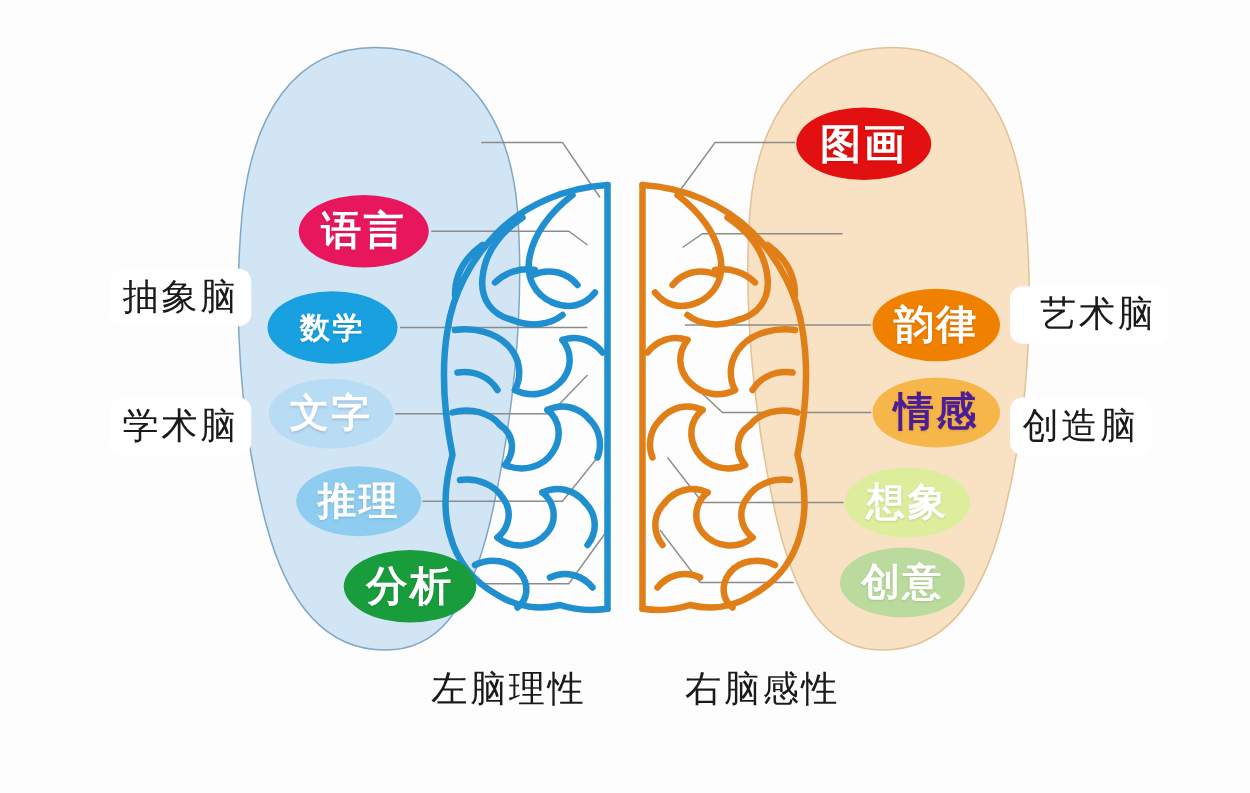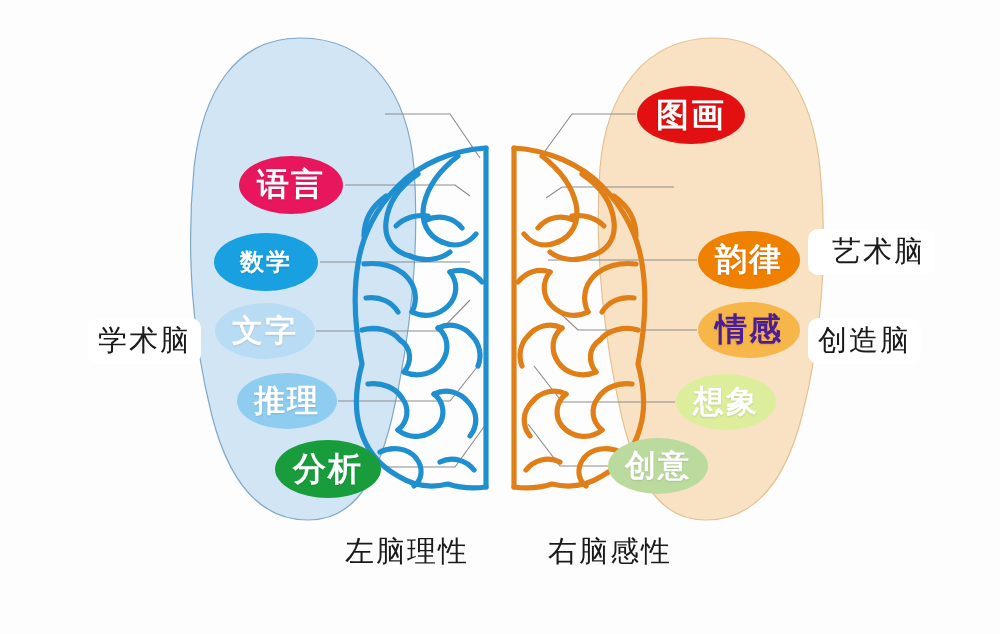--- a/index.html
+++ b/index.html
@@ -207,24 +207,27 @@
   </div>
   <div class="pill" style="left: 698px; top: 231px; width: 102px; height: 58px; background: rgb(240, 128, 0); color: rgb(255, 255, 255); font-size: 32px;">
     <span>韵律</span>
   </div>
   <div class="pill" style="left: 698px; top: 302px; width: 102px; height: 56px; background: rgb(247, 182, 73); color: #4c1d95; font-size: 32px;">
     <span>情感</span>
   </div>
   <div class="pill" style="left: 676px; top: 374px; width: 100px; height: 56px; background: rgb(220, 237, 156); color: rgb(255, 255, 255); font-size: 31px;">
     <span>想象</span>
   </div>
-  <div class="pill" style="left: 608px; top: 438px; width: 100px; height: 56px; background: rgb(186, 219, 157); color: rgb(255, 255, 255); font-size: 31px;">
+  <div class="pill" style="left: 672px; top: 438px; width: 100px; height: 56px; background: rgb(186, 219, 157); color: rgb(255, 255, 255); font-size: 31px;">
     <span>创意</span>
   </div>
 
+  <div class="side-badge" style="left: 88px; top: 215px;">
+    <span>抽象脑</span>
+  </div>
   <div class="side-badge" style="left: 88px; top: 318px;">
     <span>学术脑</span>
   </div>
   <div class="side-badge" style="left: 808px; top: 229px; padding-left: 24px;">
     <span>艺术脑</span>
   </div>
   <div class="side-badge" style="left: 808px; top: 318px;">
     <span>创造脑</span>
   </div>
 

